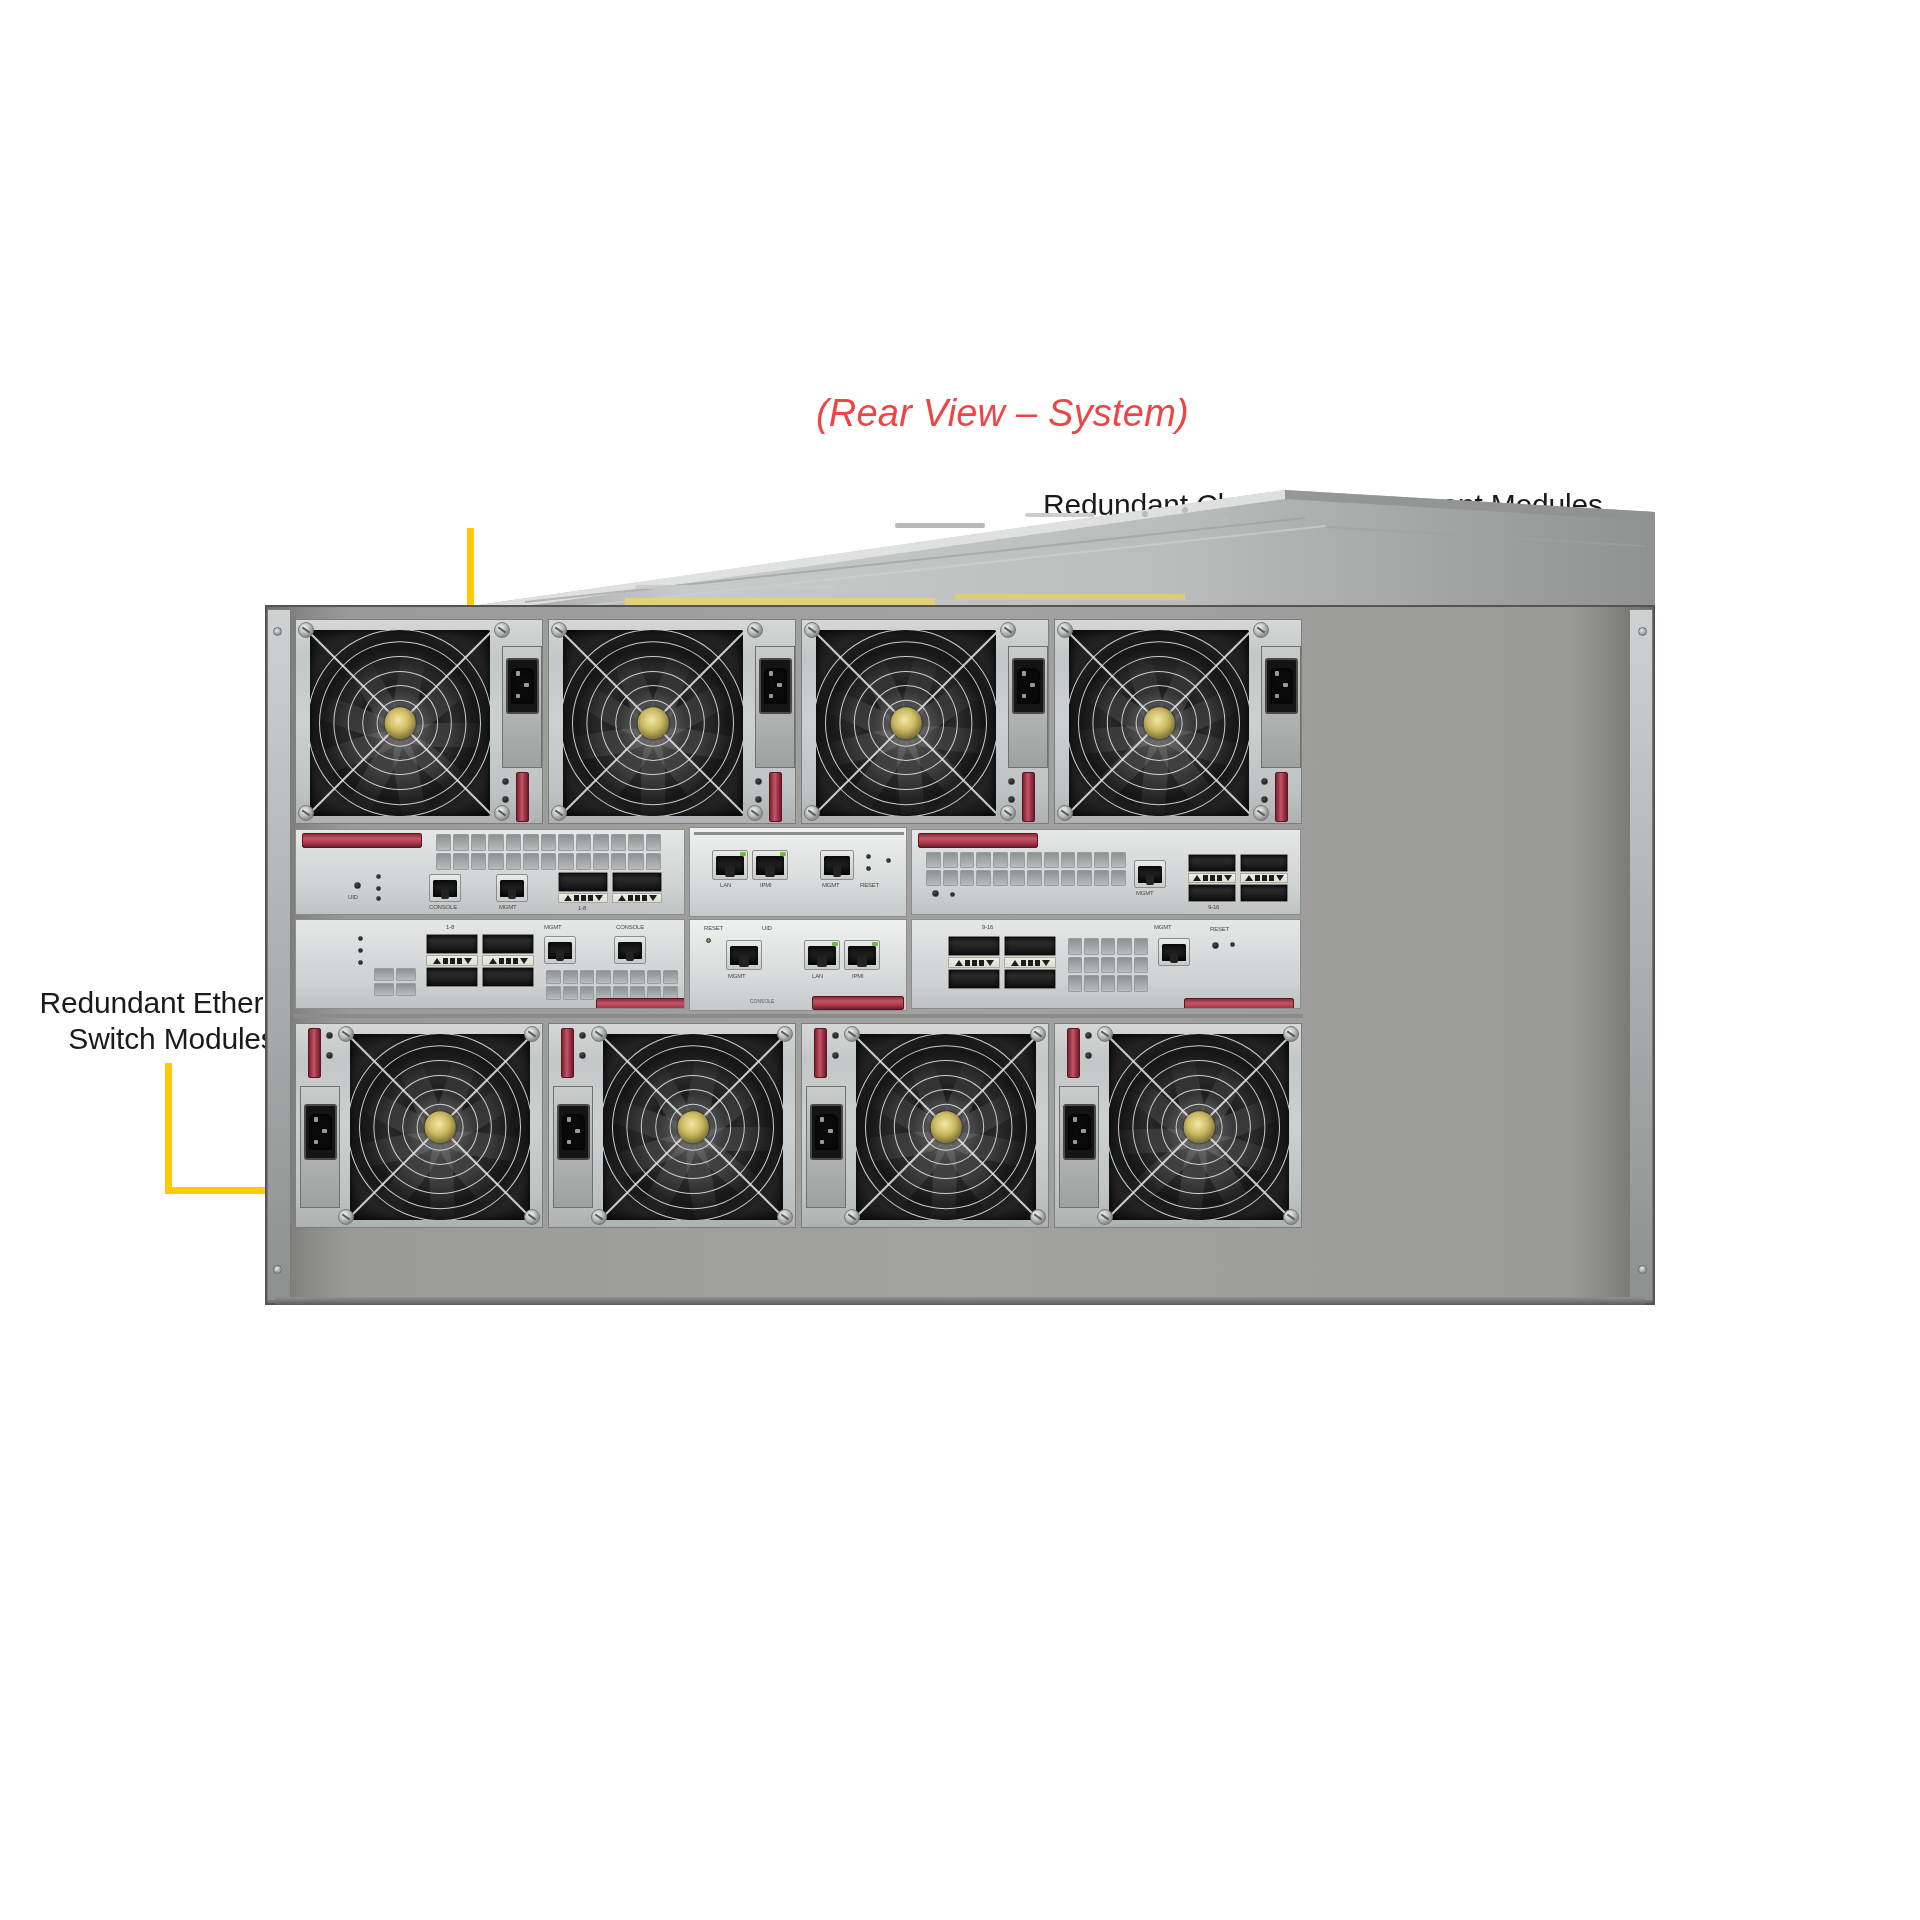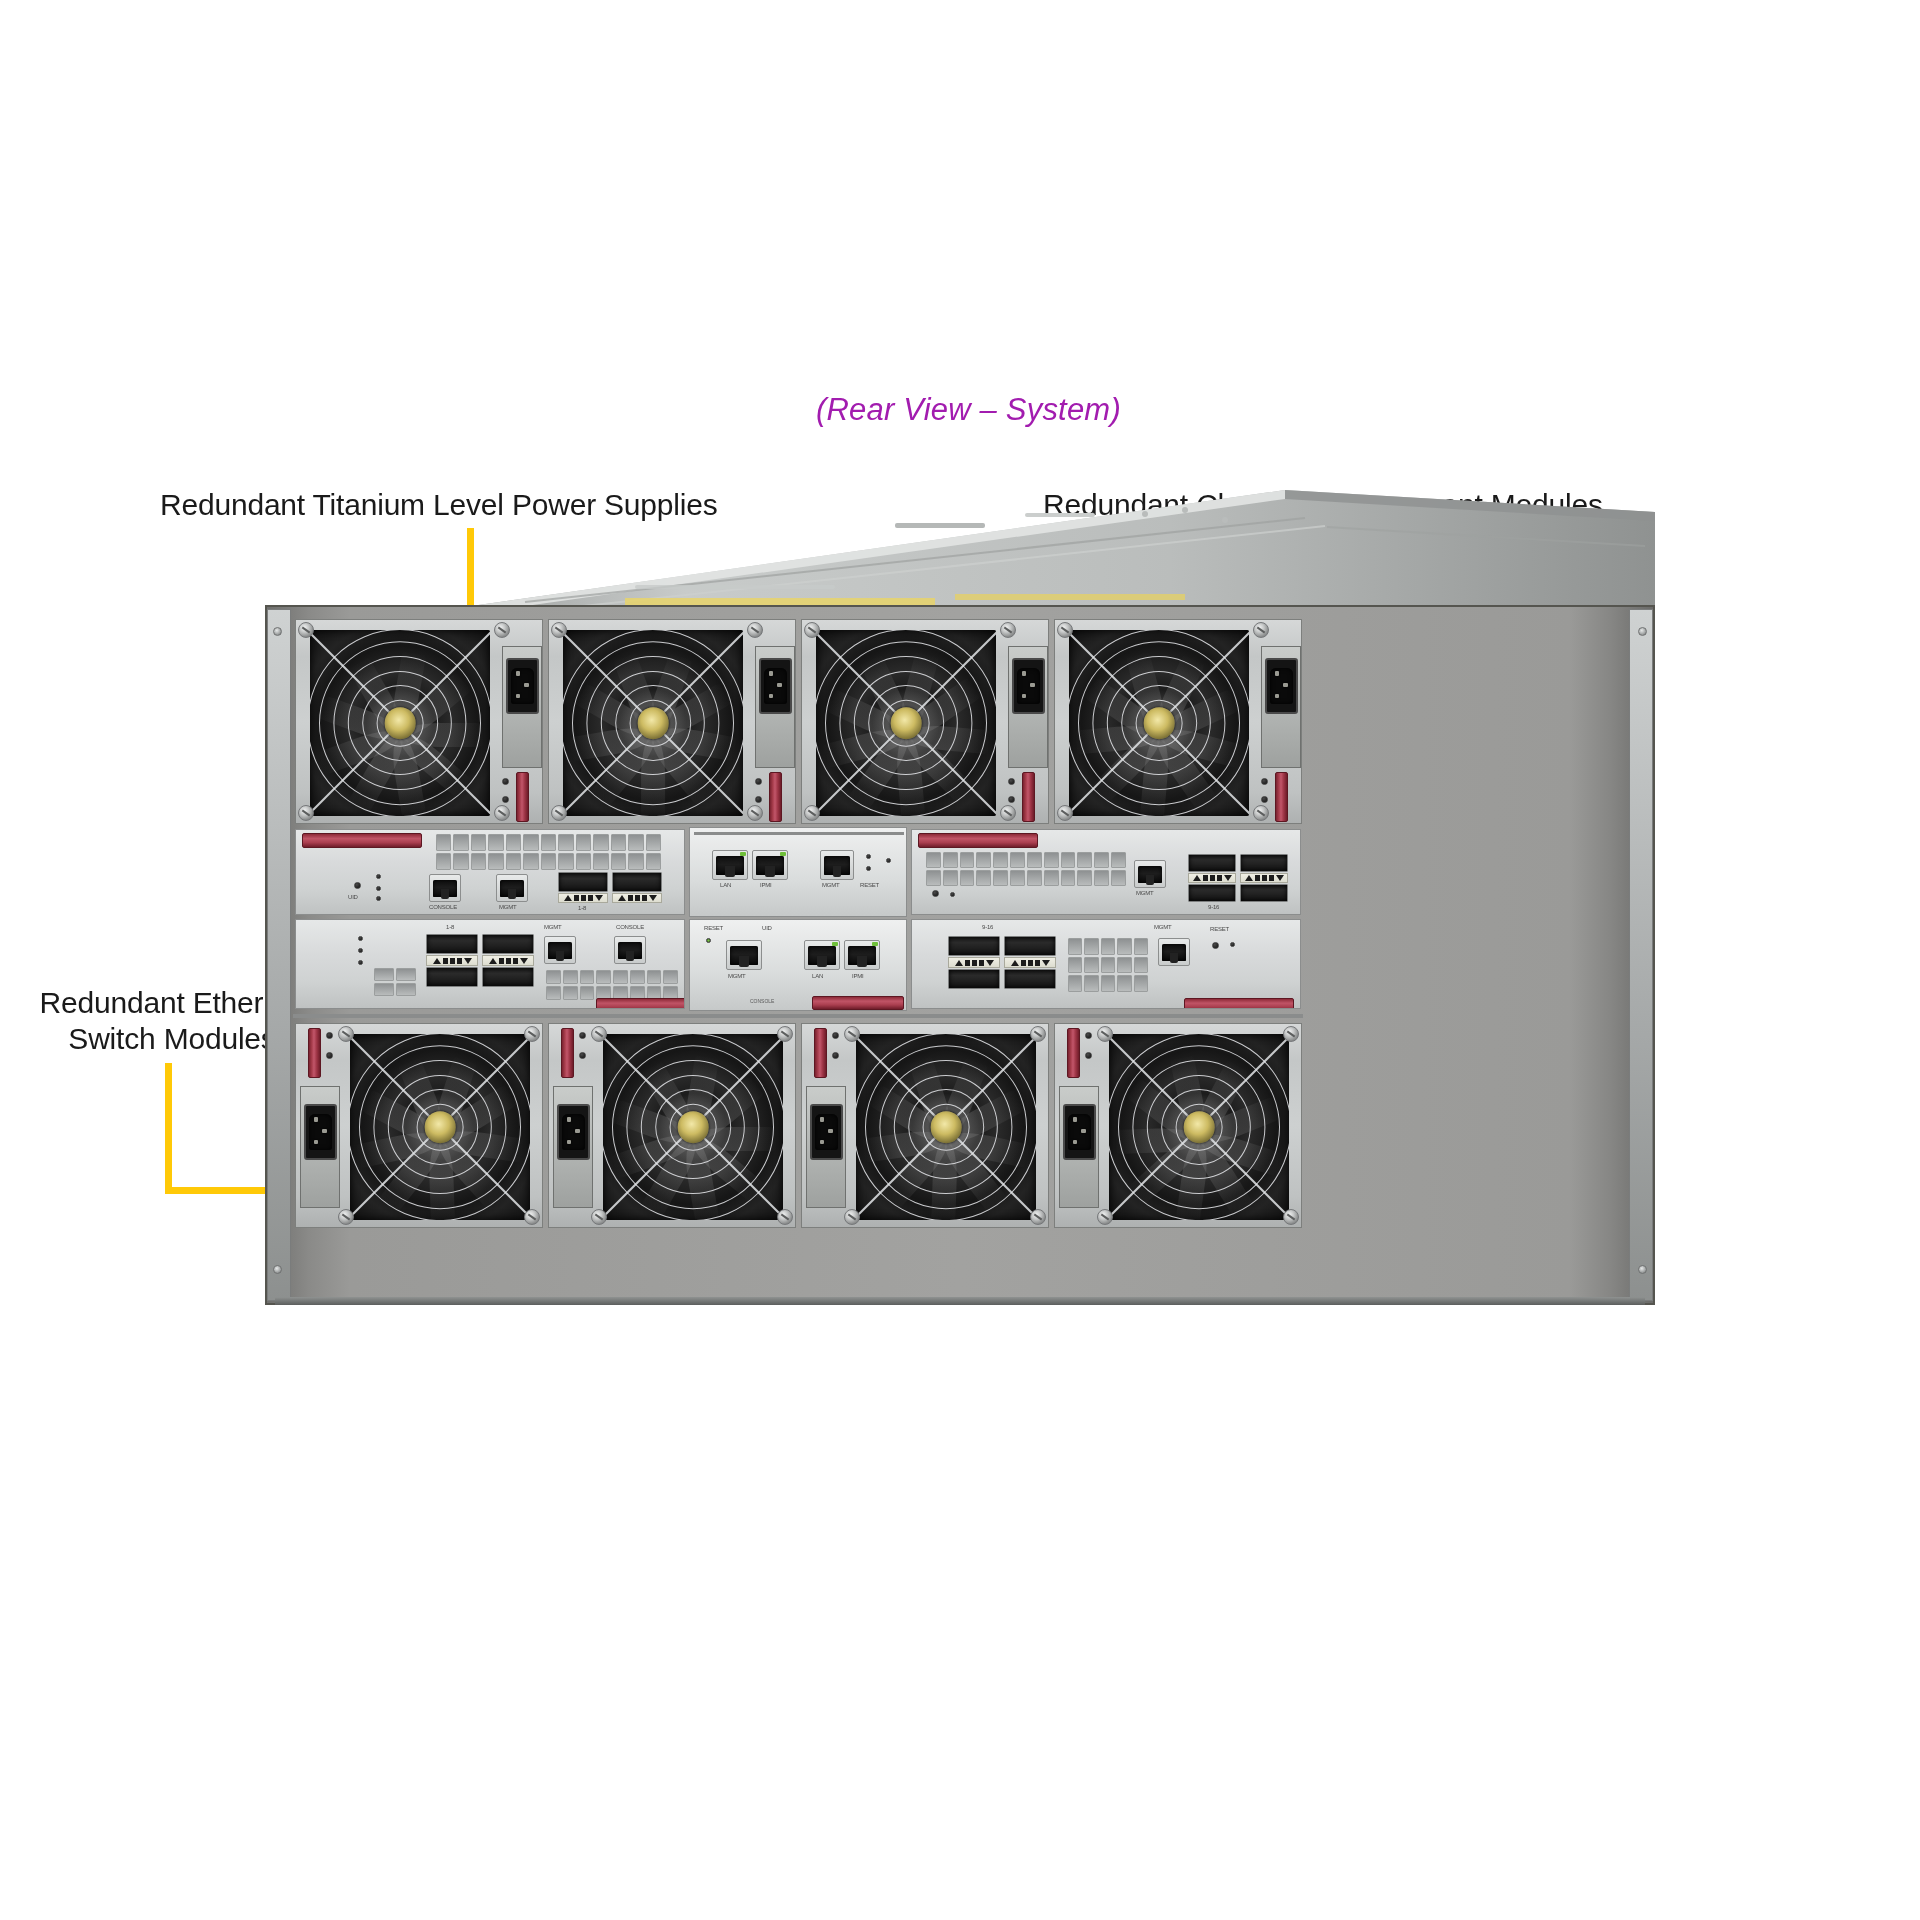--- a/index.html
+++ b/index.html
@@ -17,22 +17,22 @@
     color: #1a1a1a;
     font-size: 30px;
     font-weight: 400;
     letter-spacing: -0.2px;
     white-space: pre;
     line-height: 1.18;
   }
   .title {
     position: absolute;
     font-style: italic;
-    font-size: 31px;
-    color: #a21caf;
+    font-size: 38px;
+    color: #ef4444;
     letter-spacing: 0.2px;
   }
 
   
   .lead { position: absolute; background: #FFC907; }
   .lead-v { width: 7px; }
   .lead-h { height: 7px; }
 
   
   #chassis {
@@ -233,21 +233,20 @@
     border:1px solid #707272;
   }
 </style>
 </head>
 <body>
 
 <div id="stage">
 
   <div class="title" style="left:816px; top:392px;">(Rear View – System)</div>
 
-  <div class="callout" style="left:160px; top:487px;">Redundant Titanium Level Power Supplies</div>
   <div class="lead lead-v" style="left:467px; top:528px; height:380px;"></div>
 
   <div class="callout" style="left:1043px; top:487px;">Redundant Chassis Management Modules</div>
   <div class="lead lead-v" style="left:1349px; top:528px; height:660px;"></div>
   <div class="lead lead-h" style="left:975px; top:1079px; width:377px;"></div>
   <div class="lead lead-h" style="left:975px; top:1185px; width:377px;"></div>
 
   <div class="callout" style="left:27px; top:985px; text-align:center; width:290px;">Redundant Ethernet</div>
   <div class="callout" style="left:27px; top:1021px; text-align:center; width:290px;">Switch Modules</div>
   <div class="lead lead-v" style="left:165px; top:1063px; height:131px;"></div>

